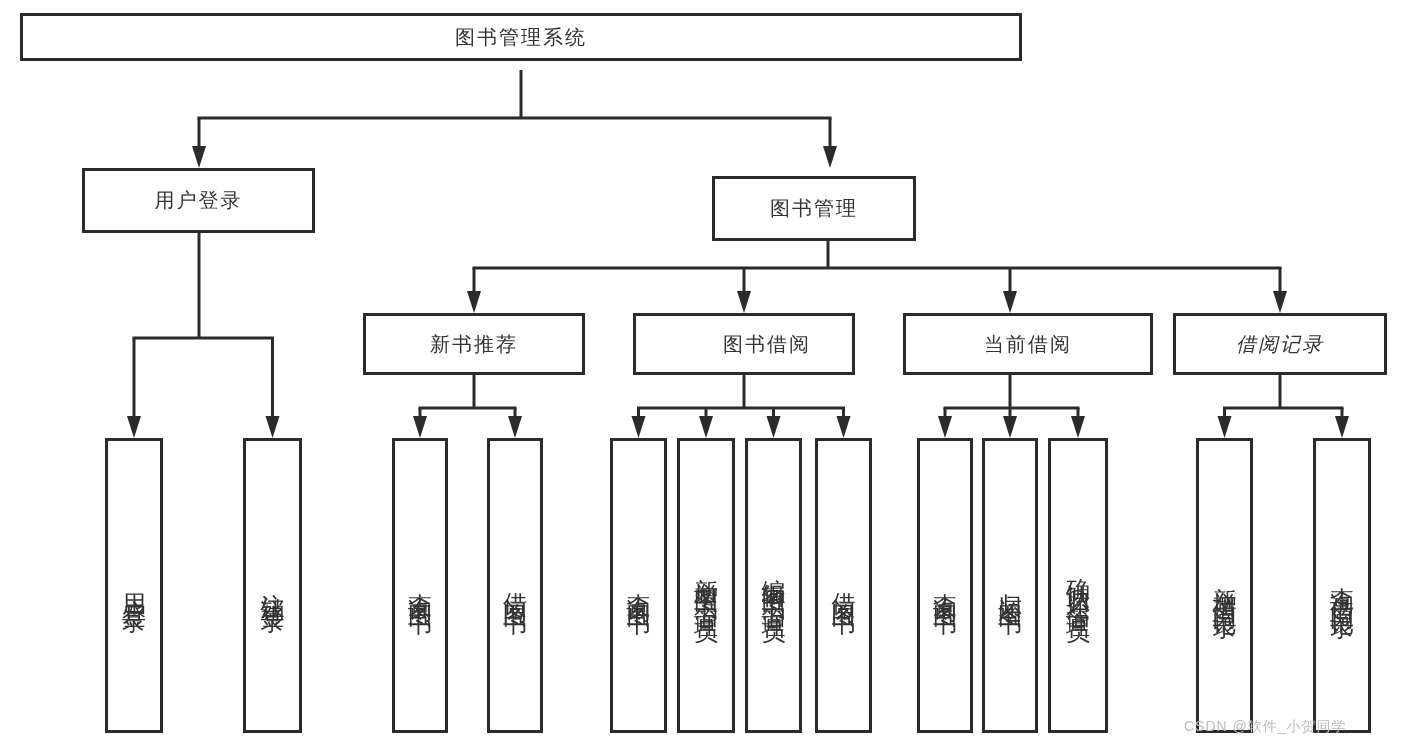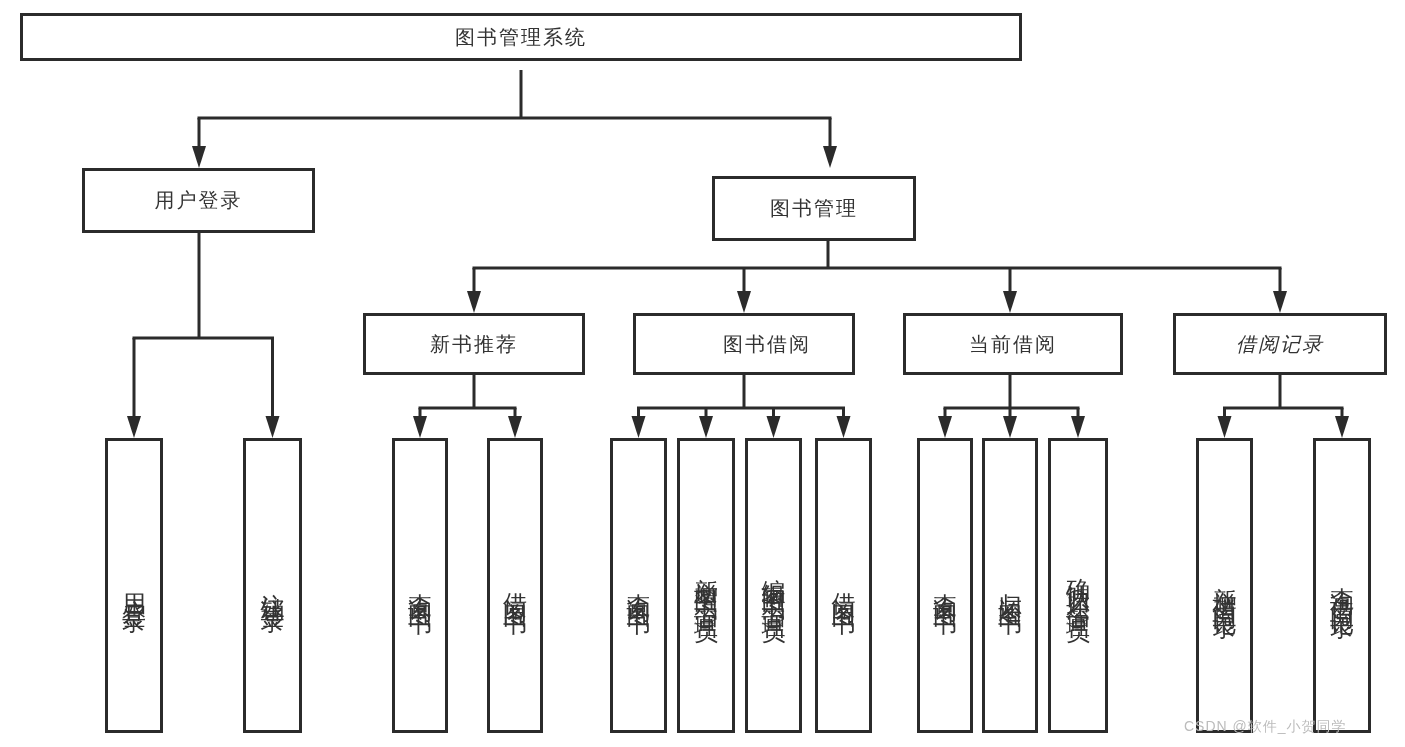--- a/index.html
+++ b/index.html
@@ -43,21 +43,21 @@
     z-index:2;
     white-space:nowrap;
   }
 
   
   #n-root  { left:20px;  top:13px;  width:1002px; height:48px; }
   #n-l2-0  { left:82px;  top:168px; width:233px;  height:65px; }
   #n-l2-1  { left:712px; top:176px; width:204px;  height:65px; }
   #n-l3-0  { left:363px; top:313px; width:222px;  height:62px; }
   #n-l3-1  { left:633px; top:313px; width:222px;  height:62px;padding-left:46px; }
-  #n-l3-2  { left:903px; top:313px; width:220px;  height:62px; }
+  #n-l3-2  { left:903px; top:313px; width:250px;  height:62px; }
   #n-l3-3  { left:1173px;top:313px; width:214px;  height:62px;font-style:italic; }
 
   #lf-0  { left:105px;  top:438px; width:58px; height:295px; }
   #lf-1  { left:243px;  top:438px; width:59px; height:295px; }
   #lf-2  { left:392px;  top:438px; width:56px; height:295px; }
   #lf-3  { left:487px;  top:438px; width:56px; height:295px; }
   #lf-4  { left:610px;  top:438px; width:57px; height:295px; }
   #lf-5  { left:677px;  top:438px; width:58px; height:295px; }
   #lf-6  { left:745px;  top:438px; width:57px; height:295px; }
   #lf-7  { left:815px;  top:438px; width:57px; height:295px; }

